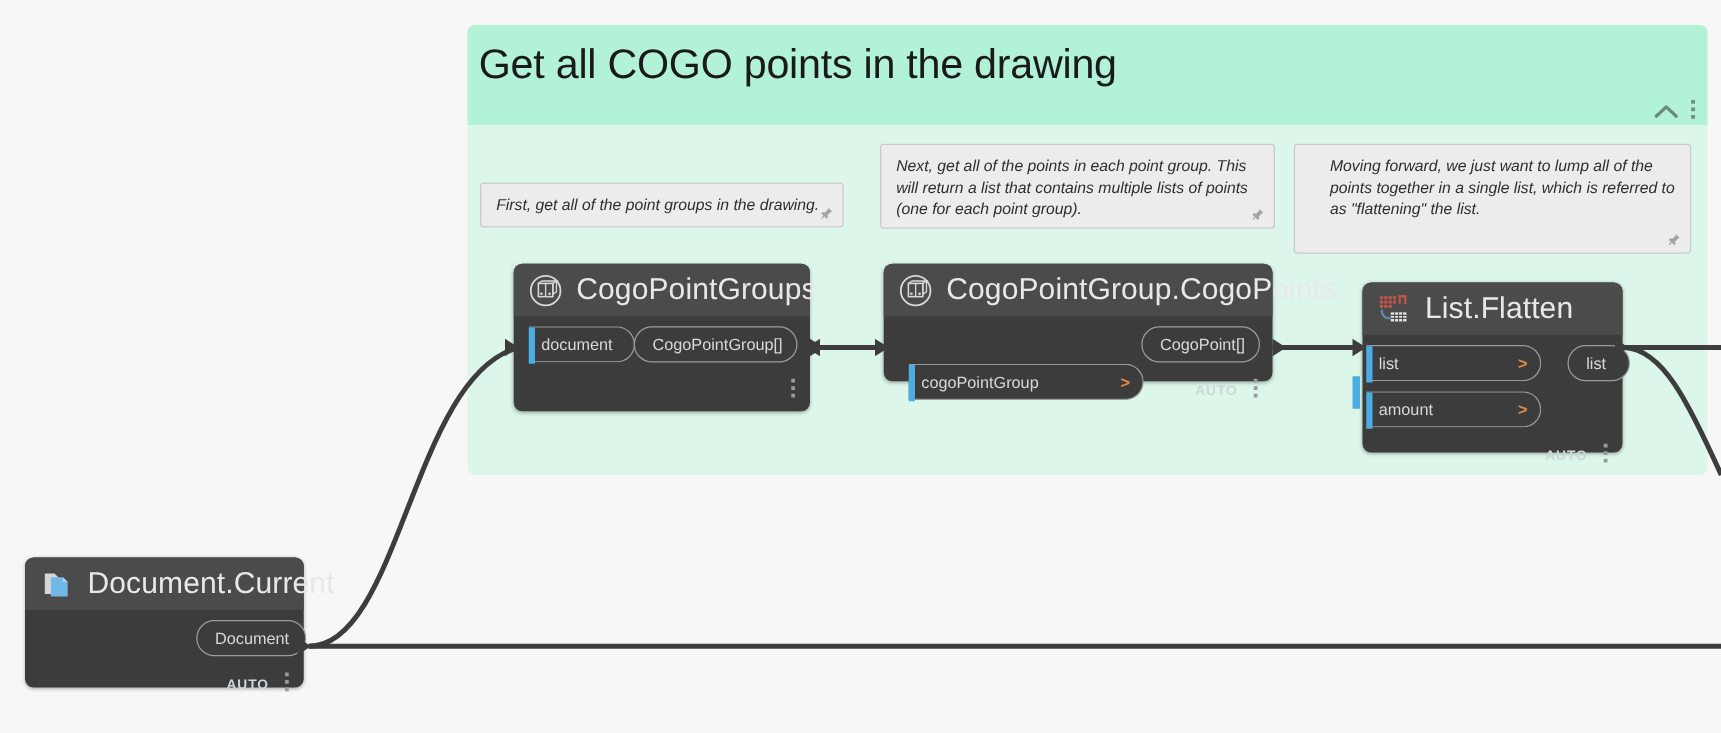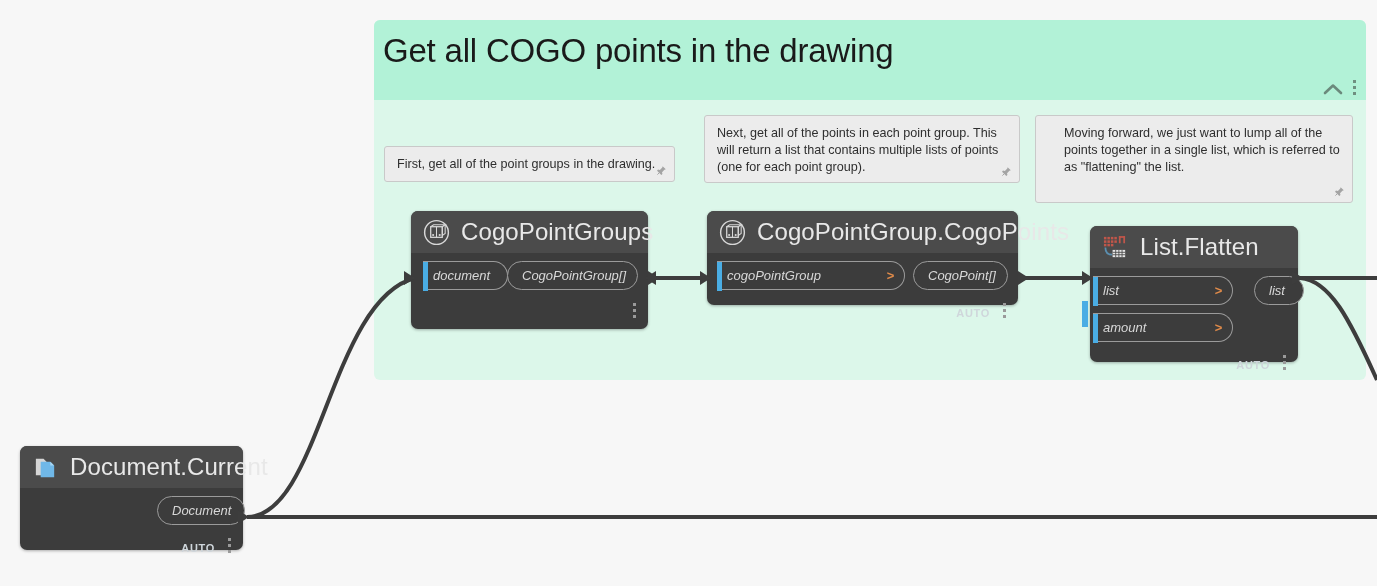--- a/index.html
+++ b/index.html
@@ -92,21 +92,21 @@
     padding: 9px 12px 16px 12px;
   }
   .note .pin {
     position: absolute;
     right: 7px;
     bottom: 4px;
     width: 12px;
     height: 12px;
     opacity: 0.55;
   }
-  .note-text { white-space: pre-line; }
+  .note-text { white-space: pre-line; font-style: italic; }
 
   #note-1 { left: 384px; top: 146px; width: 291px; height: 36px; padding-top: 9px; }
   #note-2 { left: 704px; top: 115px; width: 316px; height: 68px; }
   #note-3 { left: 1035px; top: 115px; width: 318px; height: 88px; padding-left: 28px; }
 
   
   .node {
     position: absolute;
     background: #3c3c3c;
     border-radius: 7px;
@@ -150,21 +150,20 @@
   .port {
     position: absolute;
     height: 29px;
     box-sizing: border-box;
     display: flex;
     align-items: center;
     font-size: 13px;
     color: #d8d8d8;
     background: #3c3c3c;
     border: 1px solid #9b9b9b;
-    font-style: italic;
   }
   .port.in {
     border-radius: 0 15px 15px 0;
     border-left: none;
     padding-left: 10px;
     padding-right: 12px;
   }
   .port.out {
     border-radius: 15px;
     justify-content: flex-start;
@@ -321,21 +320,21 @@
         <path d="M8 8 L11 6 L23 6 L20 8" fill="none" stroke="#d8d8d8" stroke-width="1.1"></path>
         <path d="M20 8 L20 17 L23 15 L23 6" fill="none" stroke="#d8d8d8" stroke-width="1.1"></path>
         <line x1="14" y1="8" x2="14" y2="19" stroke="#d8d8d8" stroke-width="1.1"></line>
         <circle cx="10.5" cy="16.6" r="1.1" fill="#d8d8d8"></circle>
         <circle cx="17.3" cy="16.6" r="1.1" fill="#d8d8d8"></circle>
       </svg>
       <span class="node-title">CogoPointGroup.CogoPoints</span>
     </div>
     <div class="node-body">
       <div class="port-row">
-        <div class="port in" style="left:10px; width:188px;">
+        <div class="port in" style="left:20px; width:188px;margin-top:30px;">
           <span class="port-marker"></span>
           <span>cogoPointGroup</span>
           <span class="port-chevron">&gt;</span>
         </div>
         <div class="port out" style="right:10px; width:95px;">
           <span>CogoPoint[]</span>
         </div>
       </div>
       <div class="node-footer">
         <div class="auto-label">AUTO</div>

